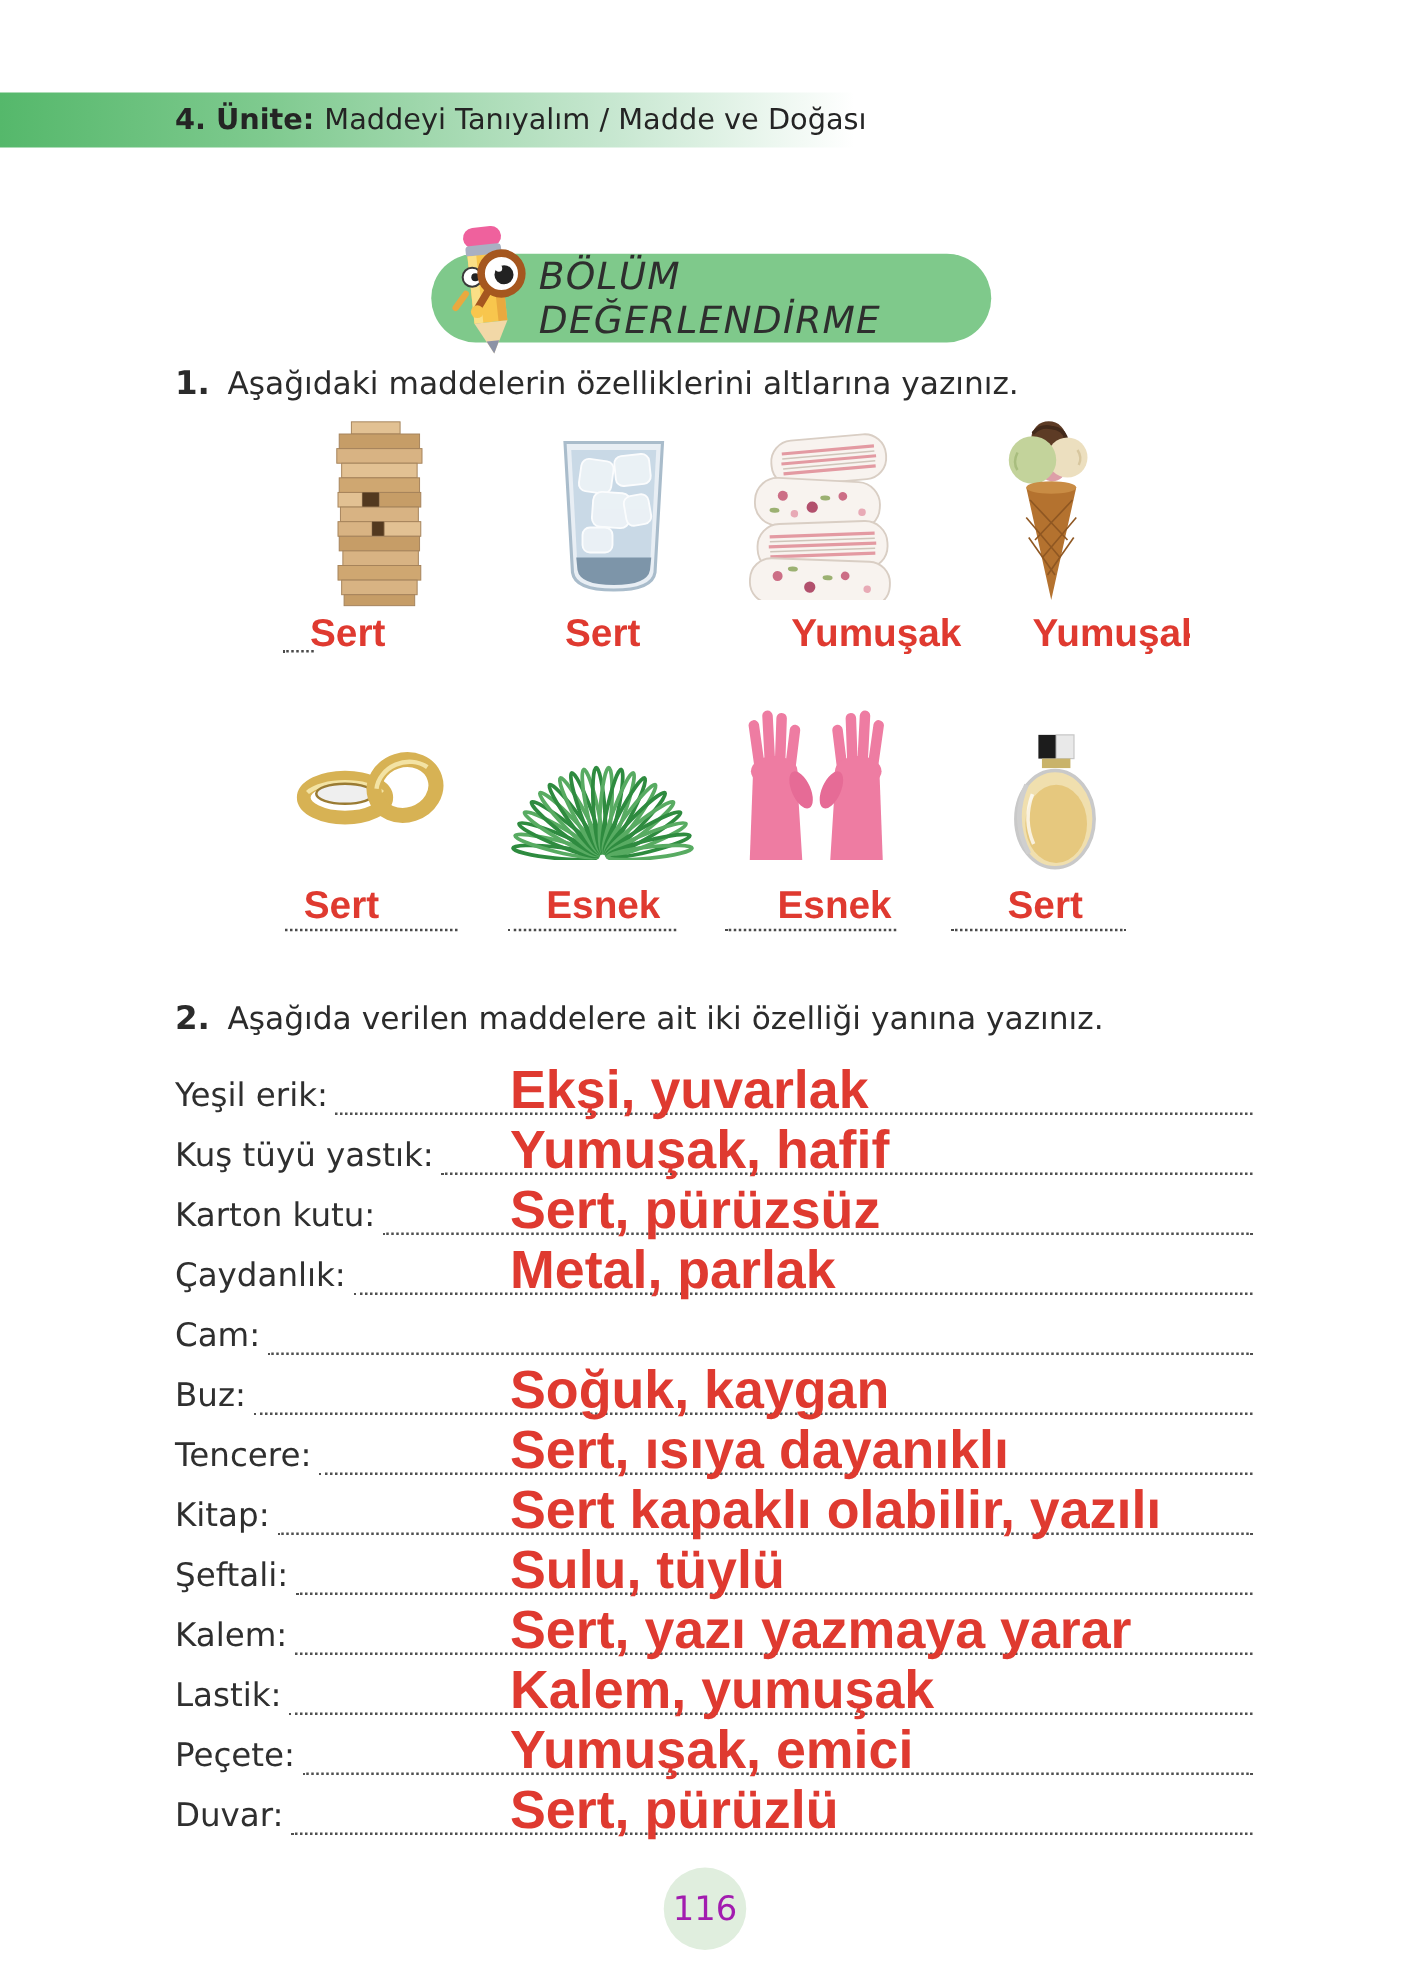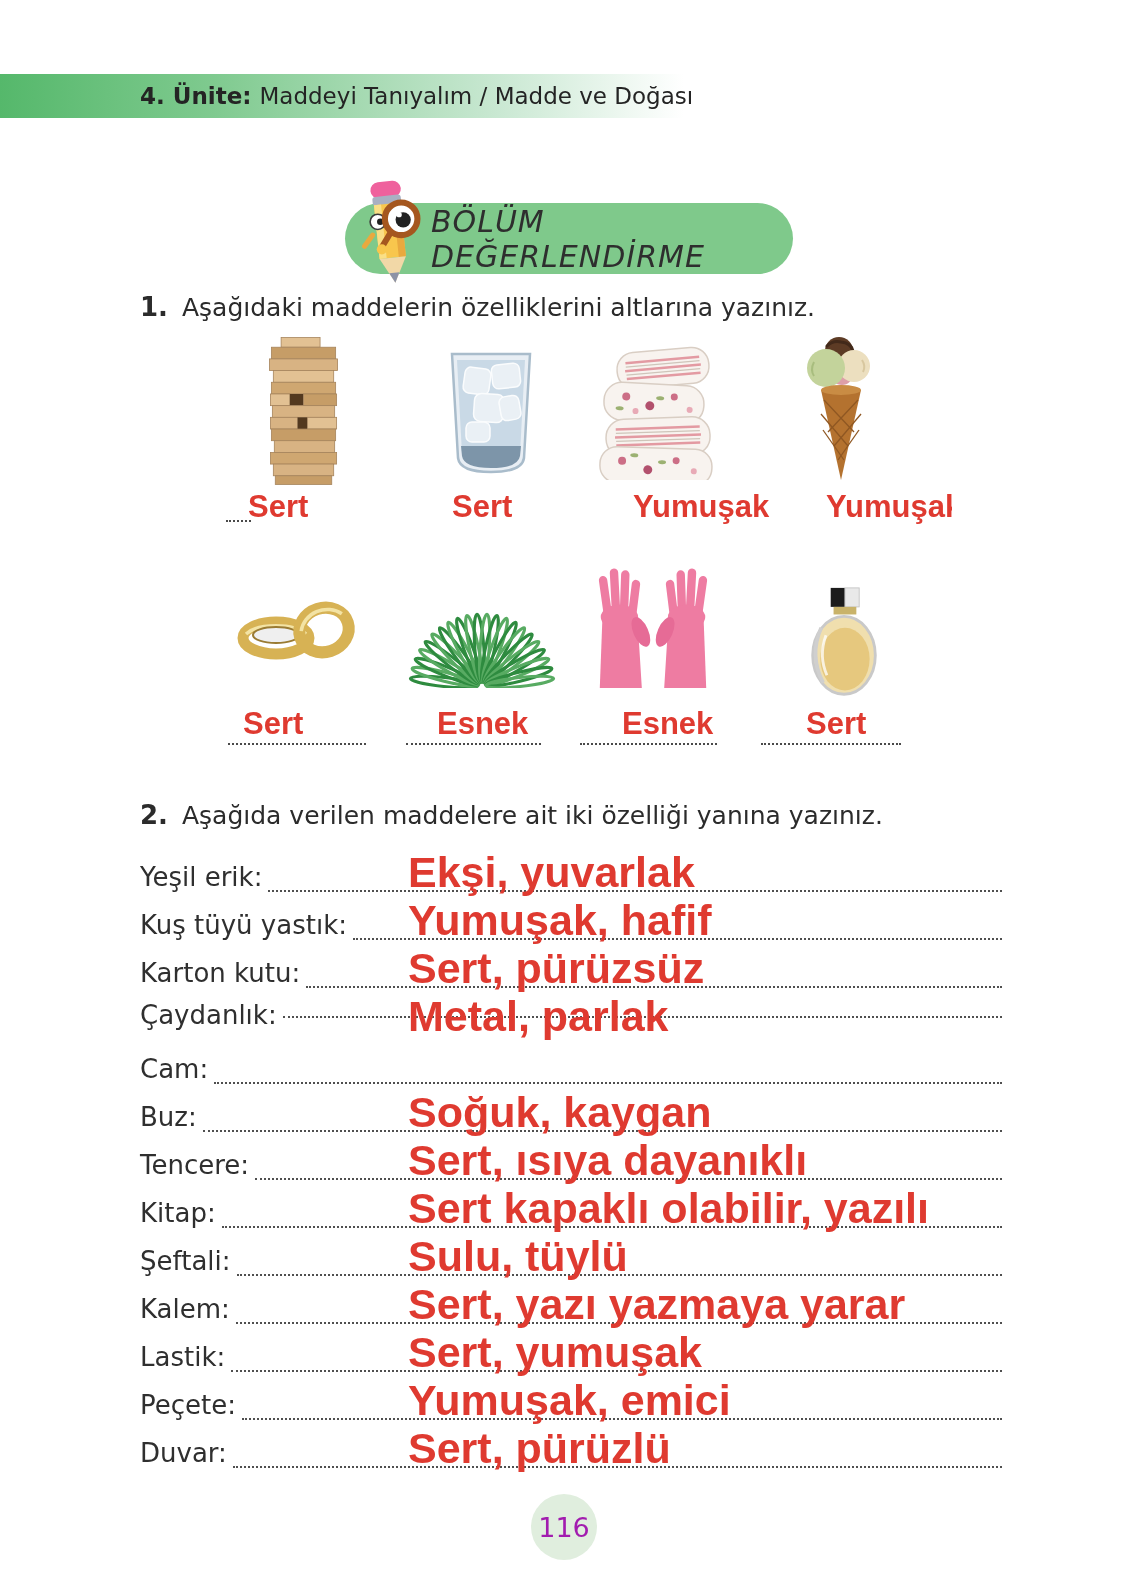--- a/index.html
+++ b/index.html
@@ -308,21 +308,21 @@
   <div class="q2row" style="top:900px;">
     <span class="q2label">Kuş tüyü yastık:</span>
     <span class="q2dots"></span>
     <span class="q2answer red">Yumuşak, hafif</span>
   </div>
   <div class="q2row" style="top:948px;">
     <span class="q2label">Karton kutu:</span>
     <span class="q2dots"></span>
     <span class="q2answer red">Sert, pürüzsüz</span>
   </div>
-  <div class="q2row" style="top:996px;align-items:center;">
+  <div class="q2row" style="top:996px;">
     <span class="q2label">Çaydanlık:</span>
     <span class="q2dots"></span>
     <span class="q2answer red">Metal, parlak</span>
   </div>
   <div class="q2row" style="top:1044px;">
     <span class="q2label">Cam:</span>
     <span class="q2dots"></span>
   </div>
   <div class="q2row" style="top:1092px;">
     <span class="q2label">Buz:</span>
@@ -345,21 +345,21 @@
     <span class="q2answer red">Sulu, tüylü</span>
   </div>
   <div class="q2row" style="top:1284px;">
     <span class="q2label">Kalem:</span>
     <span class="q2dots"></span>
     <span class="q2answer red">Sert, yazı yazmaya yarar</span>
   </div>
   <div class="q2row" style="top:1332px;">
     <span class="q2label">Lastik:</span>
     <span class="q2dots"></span>
-    <span class="q2answer red">Sert, yumuşak</span>
+    <span class="q2answer red">Kalem, yumuşak</span>
   </div>
   <div class="q2row" style="top:1428px;">
     <span class="q2label">Duvar:</span>
     <span class="q2dots"></span>
     <span class="q2answer red">Sert, pürüzlü</span>
   </div>
   <div class="q2row" style="top:1380px;">
     <span class="q2label">Peçete:</span>
     <span class="q2dots"></span>
     <span class="q2answer red">Yumuşak, emici</span>

